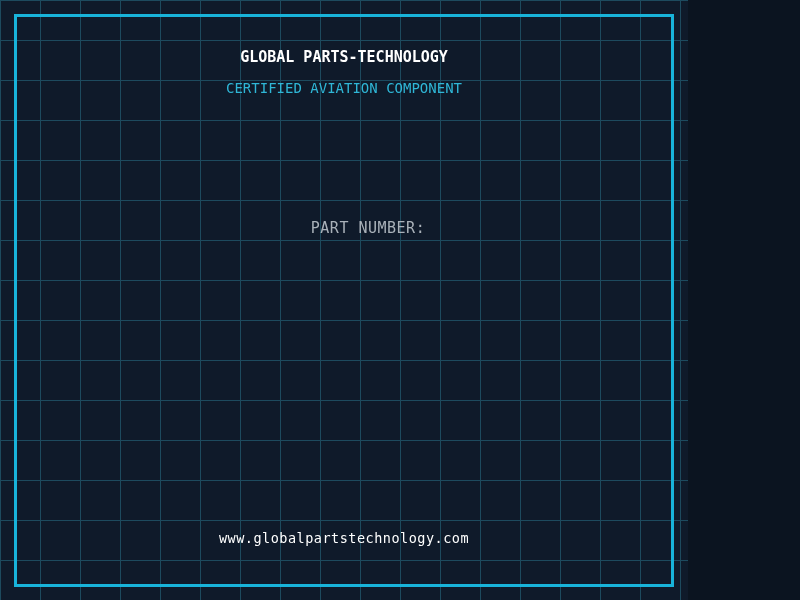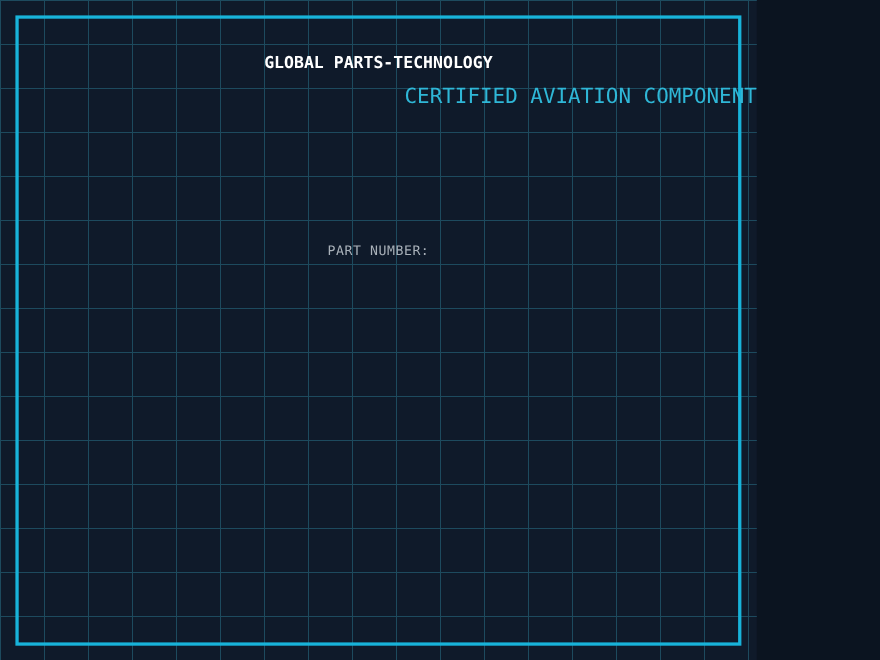--- a/index.html
+++ b/index.html
@@ -38,32 +38,32 @@
   .brand-title {
     top: 50px;
     font-size: 15px;
     line-height: 15px;
     font-weight: bold;
     letter-spacing: 0px;
     color: var(--title-color, #ffffff);
   }
   .brand-subtitle {
     top: 81px;
-    font-size: 19px;
+    font-size: 14px;
     line-height: 14px;
     letter-spacing: 0px;
     color: var(--subtitle-color, #2fb7d7);
-    text-align: right;
   }
   .part-label {
     top: 221px;
-    font-size: 12px;
+    font-size: 15px;
     line-height: 15px;
     letter-spacing: 0.5px;
     color: var(--label-color, #a9b1b9);
+    padding-left: 24px;
   }
   .part-number {
     top: 260px;
     font-size: 73px;
     line-height: 73px;
     font-weight: bold;
     letter-spacing: 1px;
     color: var(--number-color, #27c0e2);
   }
   .footer-url {
@@ -80,13 +80,14 @@
 <div class="screen" style="--bg-color: #0f1a2a; --grid-color: #1d4a5e; --frame-color: #18b3da; --title-color: #ffffff; --subtitle-color: #2fb7d7; --label-color: #a9b1b9; --number-color: #27c0e2; --footer-color: #ffffff;">
   <div class="frame"></div>
 
   <div class="txt brand-title">GLOBAL PARTS-TECHNOLOGY</div>
 
   <div class="txt brand-subtitle">CERTIFIED AVIATION COMPONENT</div>
 
   <div class="txt part-label">PART NUMBER:</div>
 
 
+  <div class="txt footer-url">www.globalpartstechnology.com</div>
 </div>
 
 </body></html>

